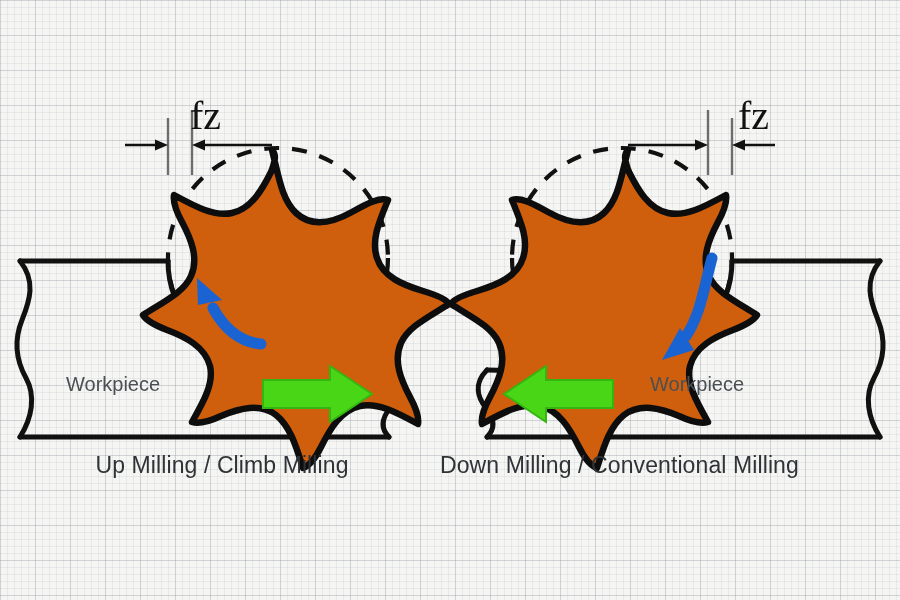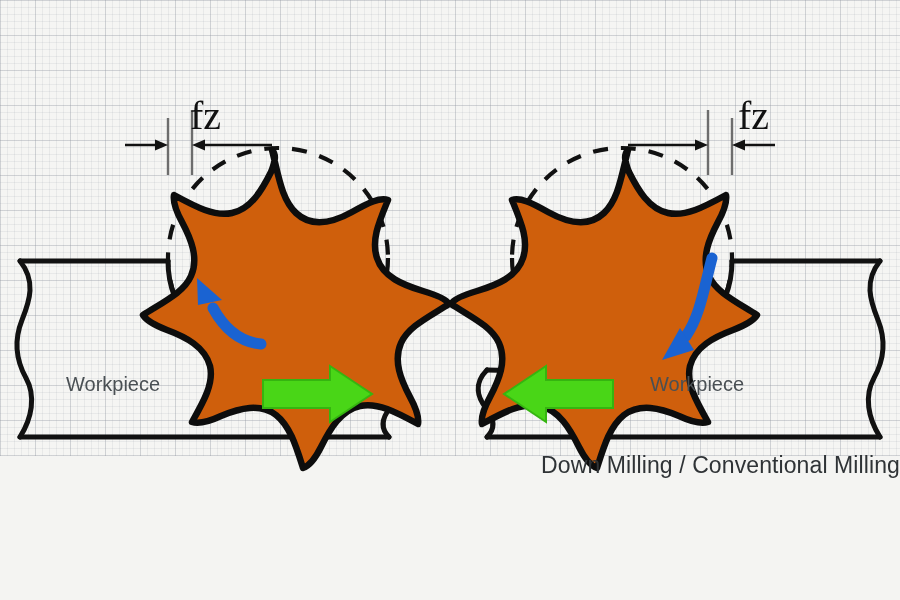--- a/index.html
+++ b/index.html
@@ -3,21 +3,21 @@
 <meta charset="utf-8">
 <style>
   html,body{margin:0;padding:0;}
   body{
     width:900px;height:600px;overflow:hidden;
     font-family:"Liberation Sans",sans-serif;
     background:#f4f4f2;
     position:relative;
   }
   #stage{
-    position:absolute;inset:0;width:900px;height:456px;
+    position:absolute;inset:0;width:900px;height:600px;
     background-color:#f5f5f3;
     background-image:
       linear-gradient(to right, rgba(150,155,165,0.30) 1px, transparent 1px),
       linear-gradient(to bottom, rgba(150,155,165,0.30) 1px, transparent 1px),
       linear-gradient(to right, rgba(160,165,175,0.16) 1px, transparent 1px),
       linear-gradient(to bottom, rgba(160,165,175,0.16) 1px, transparent 1px);
     background-size:
       35px 35px,
       35px 35px,
       7px 7px,
@@ -26,21 +26,21 @@
   #art{position:absolute;left:0;top:0;width:900px;height:600px;}
   .cap{
     position:absolute;
     color:#2f3336;
     font-size:23px;
     letter-spacing:.1px;
     white-space:nowrap;
     font-family:"Liberation Sans",sans-serif;
   }
   #cap-left{left:52px;top:452px;width:340px;text-align:center;}
-  #cap-right{left:440px;top:452px;width:460px;text-align:right;}
+  #cap-right{left:440px;top:452px;width:460px;text-align:left;}
   .wp{
     position:absolute;
     color:#4a5054;
     font-size:20px;
     white-space:nowrap;
     font-family:"Liberation Sans",sans-serif;
   }
   #wp-left{left:66px;top:373px;}
   #wp-right{left:650px;top:373px;}
   .fz{
@@ -172,15 +172,16 @@
       </g>
     </g>
   </svg>
 
   <div class="fz" id="fz-left">fz</div>
   <div class="fz" id="fz-right">fz</div>
 
   <div class="wp" id="wp-left">Workpiece</div>
   <div class="wp" id="wp-right">Workpiece</div>
 
+  <div class="cap" id="cap-left">Up Milling / Climb Milling</div>
   <div class="cap" id="cap-right">Down Milling / Conventional Milling</div>
 
 </div>
 
 </body></html>

